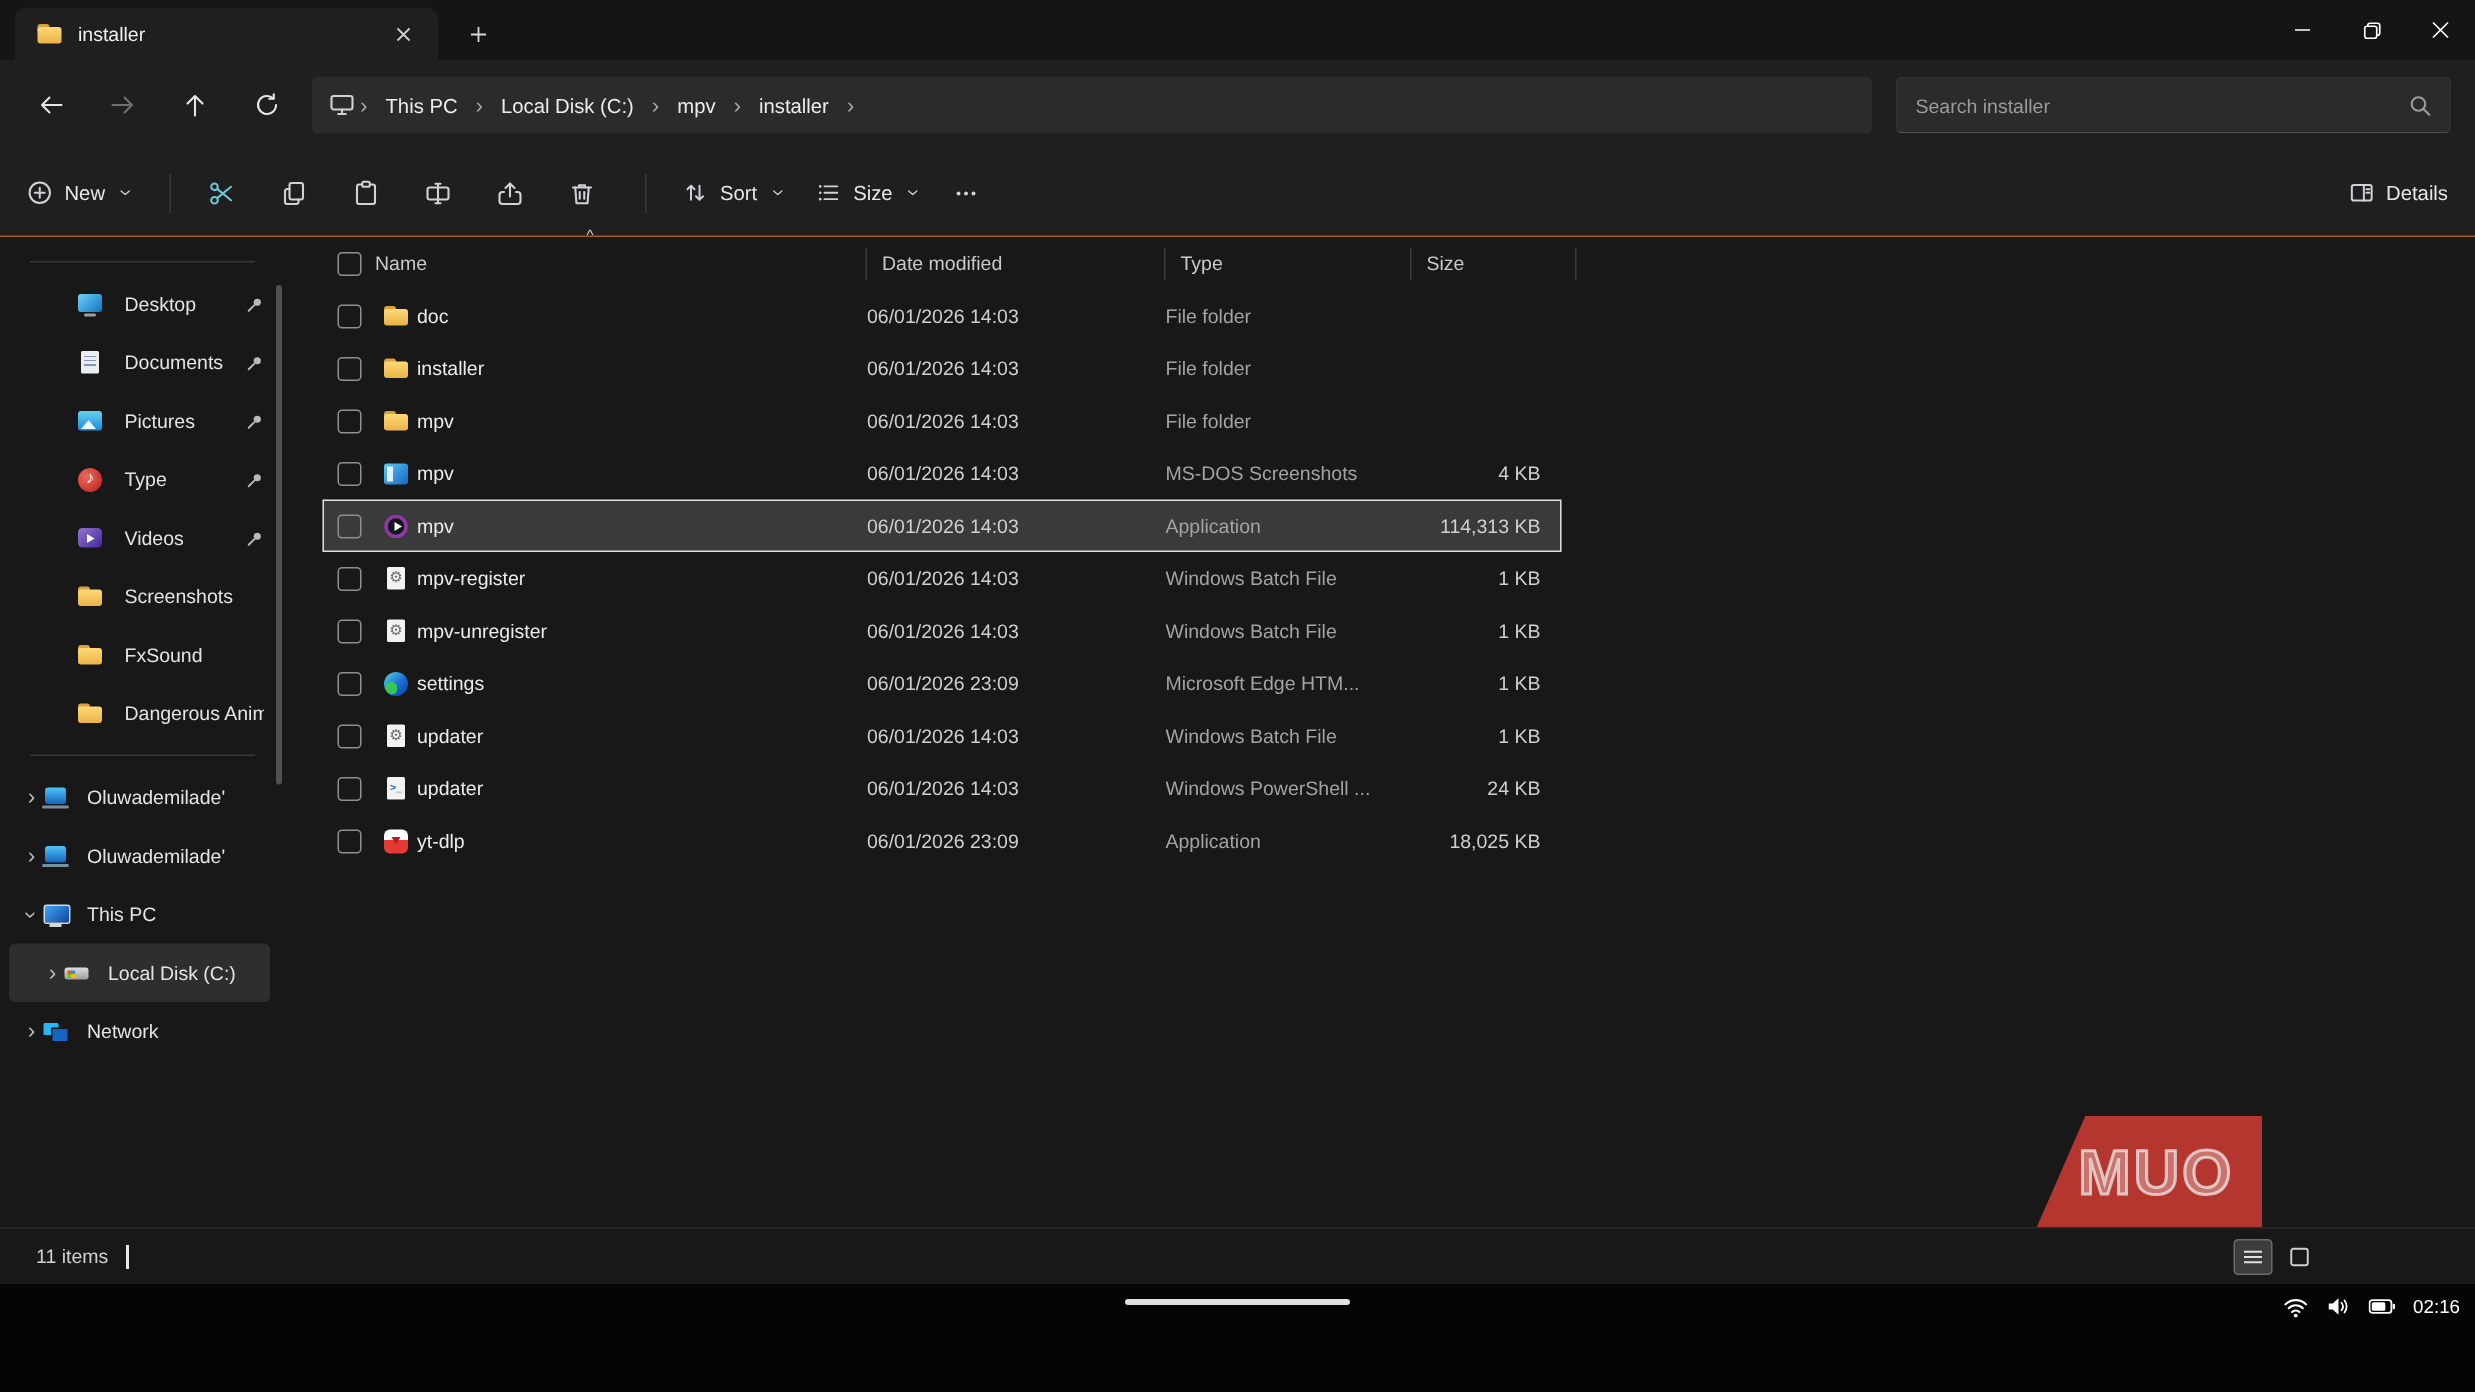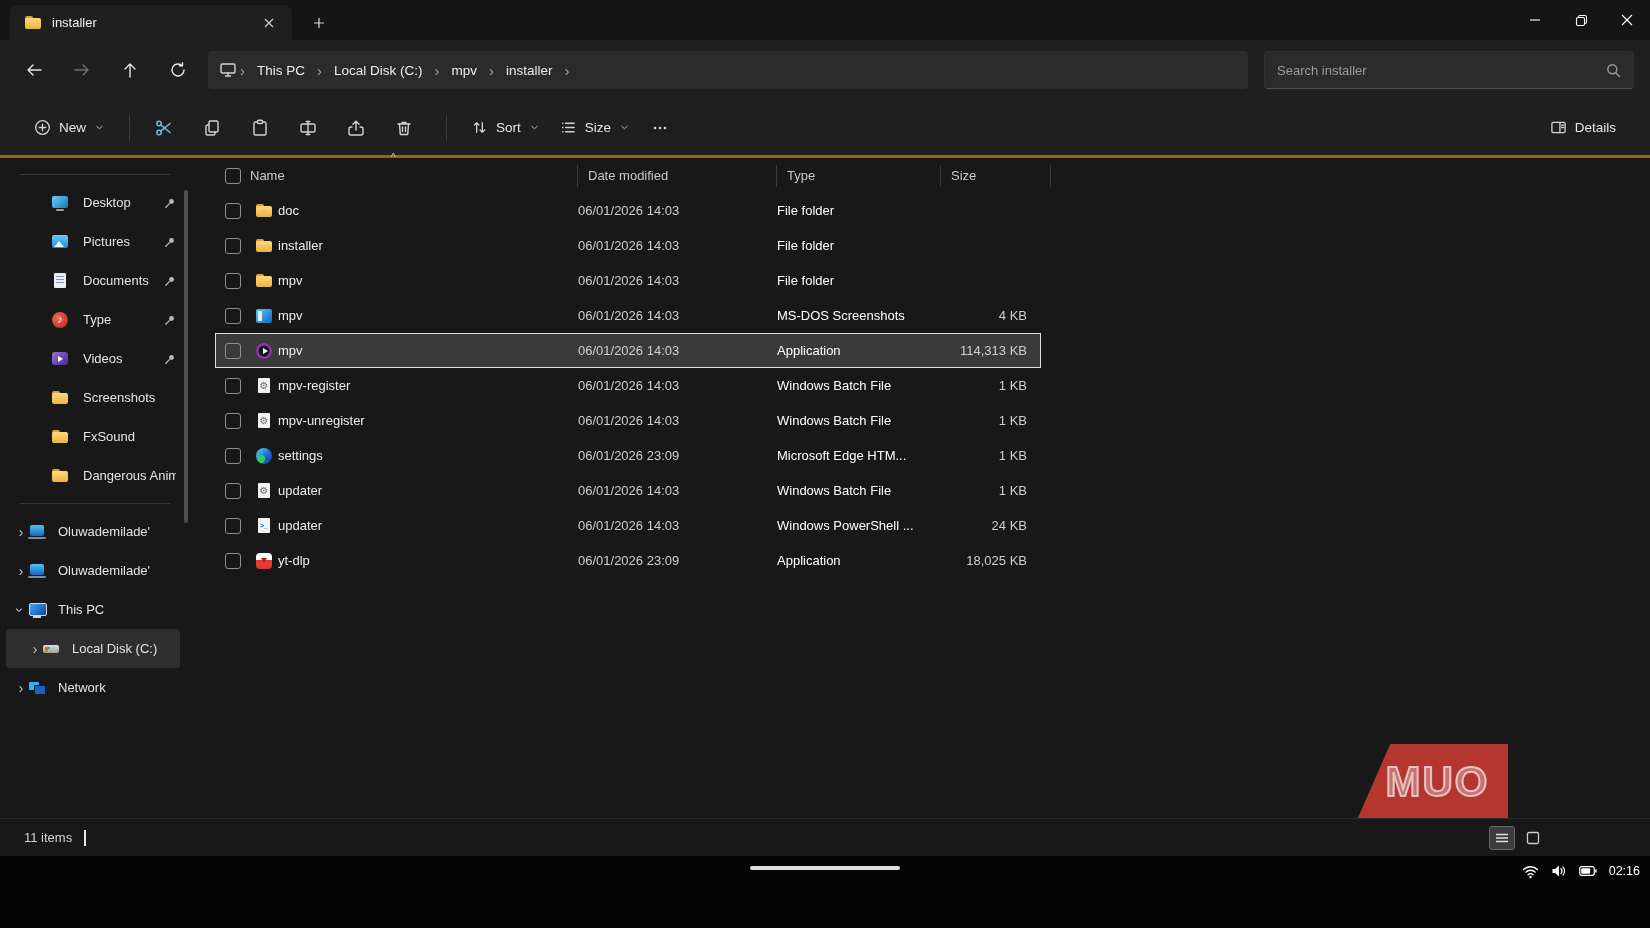--- a/index.html
+++ b/index.html
@@ -21,21 +21,21 @@
   .nav-btn { width:36px; height:36px; border:none; background:transparent; border-radius:4px; display:flex; align-items:center; justify-content:center; cursor:pointer; margin-right:12px; }
   .addressbar { height:38px; flex:1; background:#2b2b2b; border-radius:4px; display:flex; align-items:center; padding:0 12px; margin-right:16px; min-width:0; }
   .crumb { display:flex; align-items:center; }
   .crumb-label { padding:4px 8px; border-radius:4px; color:#ececec; font-size:13.5px; white-space:nowrap; cursor:pointer; }
   .crumb-chev { color:#a8a8a8; font-size:15px; padding:0 4px; cursor:pointer; }
   .searchbox { width:370px; height:38px; background:#2b2b2b; border:1px solid #313131; border-bottom-color:#4c4c4c; border-radius:4px; display:flex; align-items:center; padding:0 12px; }
   .searchbox input { flex:1; background:transparent; border:none; outline:none; color:#e8e8e8; font-size:13px; font-family:inherit; }
   .searchbox input::placeholder { color:#9b9b9b; }
 
   
-  .toolbar { position:absolute; left:0; top:100px; width:100%; height:58px; background:#1f1f1f; border-bottom:3px solid #a16207; display:flex; align-items:center; padding:0 24px; }
+  .toolbar { position:absolute; left:0; top:100px; width:100%; height:58px; background:#1f1f1f; border-bottom:1px solid #a16207; display:flex; align-items:center; padding:0 8px; }
   .tool-btn { display:flex; align-items:center; gap:8px; background:transparent; border:none; color:#e6e6e6; font-size:13.5px; font-family:inherit; padding:8px 10px; border-radius:4px; cursor:pointer; }
   .tool-icon-btn { width:40px; height:36px; display:flex; align-items:center; justify-content:center; background:transparent; border:none; border-radius:4px; cursor:pointer; margin-right:8px; }
   .tb-divider { width:1px; height:26px; background:#3a3a3a; margin:0 14px; }
   .toolbar-right { margin-left:auto; }
 
   
   .body { position:absolute; left:0; top:158px; width:100%; height:660px; background:#181818; }
 
   
   .sidebar { position:absolute; left:0; top:0; width:190px; height:100%; overflow:hidden; padding-top:8px; }
@@ -61,21 +61,21 @@
   .h-type { width:164px; padding-left:10px; }
   .h-size { width:110px; padding-left:10px; }
   .sort-caret { position:absolute; left:176px; top:-6px; font-size:10px; color:#cfcfcf; }
   .cb { width:16px; height:16px; border:1px solid #8f8f8f; border-radius:3px; background:transparent; flex:none; cursor:pointer; }
   .file-row { display:flex; align-items:center; height:35px; width:826px; margin-left:22px; padding-left:10px; cursor:pointer; }
   .file-row.selected { background:#3a3a3a; outline:1px solid #dedede; outline-offset:-1px; }
   .file-row .cb { margin-right:14px; }
   .file-row .ico { margin-right:5px; }
   .f-name { width:300px; color:#ececec; white-space:nowrap; overflow:hidden; }
   .f-date { width:199px; color:#cfcfcf; }
-  .f-type { width:164px; color:#ffffff; white-space:nowrap; overflow:hidden; }
+  .f-type { width:164px; color:#a3a3a3; white-space:nowrap; overflow:hidden; }
   .f-size { width:90px; text-align:right; color:#cfcfcf; padding-right:4px; }
 
   
   .ico { position:relative; display:inline-block; width:18px; height:18px; flex:none; }
   .ico.folder::before { content:''; position:absolute; left:1px; top:2px; width:8px; height:5px; background:#d9a33c; border-radius:2px 2px 0 0; }
   .ico.folder::after { content:''; position:absolute; left:1px; top:4px; width:16px; height:11px; background:linear-gradient(180deg,#ffd976,#eab348); border-radius:2px; }
   .ico.msdos::before { content:''; position:absolute; inset:2px 1px; background:linear-gradient(135deg,#5ec9f8,#1565c0); border-radius:2px; }
   .ico.msdos::after { content:''; position:absolute; left:3px; top:4px; width:4px; height:10px; background:rgba(255,255,255,.85); }
   .ico.mpv::before { content:''; position:absolute; inset:1px; border-radius:50%; background:#14141f; box-shadow:inset 0 0 0 2.5px #8d3aa0; }
   .ico.mpv::after { content:''; position:absolute; left:8px; top:6px; border-left:5px solid #fff; border-top:3px solid transparent; border-bottom:3px solid transparent; }
@@ -330,31 +330,31 @@
           <span class="ico desktop"></span>
           <span class="label">Desktop</span>
           <svg class="pin" width="12" height="12" viewBox="0 0 12 12">
             <circle cx="7.5" cy="4.5" r="2.4" fill="#b9b9b9"></circle>
             <path d="M5.4 6.6 1.8 10.2" stroke="#b9b9b9" stroke-width="1.3" stroke-linecap="round"></path>
           </svg>
         </div>
 
 
         <div class="side-item">
-          <span class="ico pictures"></span>
-          <span class="label">Pictures</span>
+          <span class="ico documents"></span>
+          <span class="label">Documents</span>
           <svg class="pin" width="12" height="12" viewBox="0 0 12 12">
             <circle cx="7.5" cy="4.5" r="2.4" fill="#b9b9b9"></circle>
             <path d="M5.4 6.6 1.8 10.2" stroke="#b9b9b9" stroke-width="1.3" stroke-linecap="round"></path>
           </svg>
         </div>
 
         <div class="side-item">
-          <span class="ico documents"></span>
-          <span class="label">Documents</span>
+          <span class="ico pictures"></span>
+          <span class="label">Pictures</span>
           <svg class="pin" width="12" height="12" viewBox="0 0 12 12">
             <circle cx="7.5" cy="4.5" r="2.4" fill="#b9b9b9"></circle>
             <path d="M5.4 6.6 1.8 10.2" stroke="#b9b9b9" stroke-width="1.3" stroke-linecap="round"></path>
           </svg>
         </div>
 
         <div class="side-item">
           <span class="ico music"></span>
           <span class="label">Type</span>
           <svg class="pin" width="12" height="12" viewBox="0 0 12 12">

